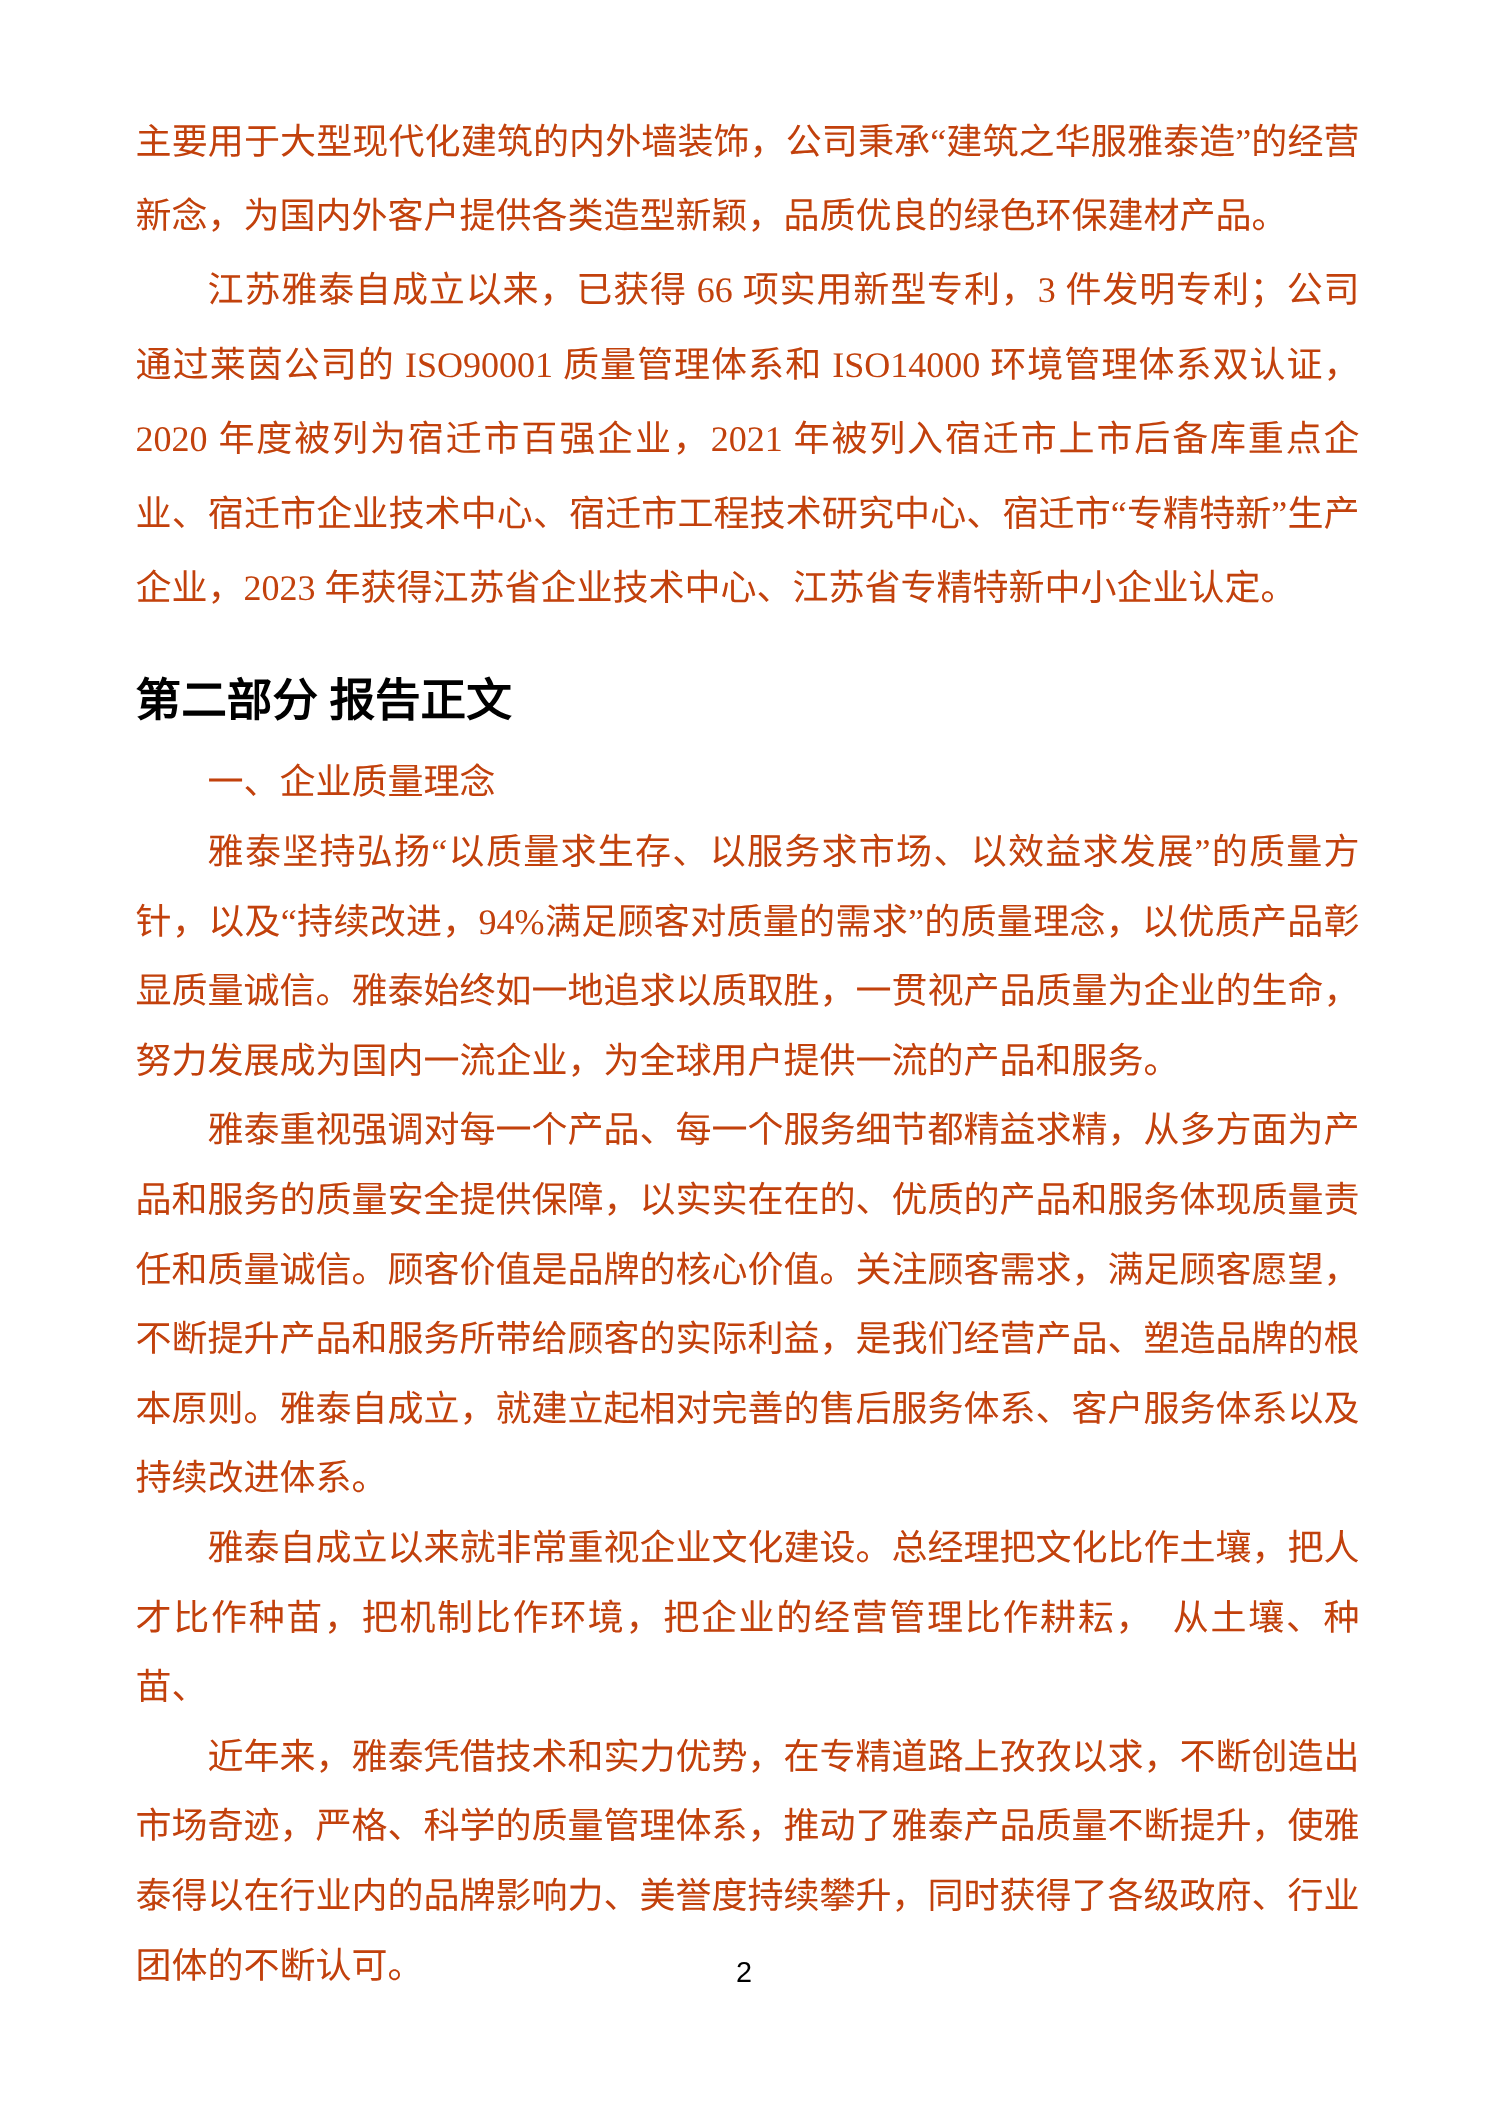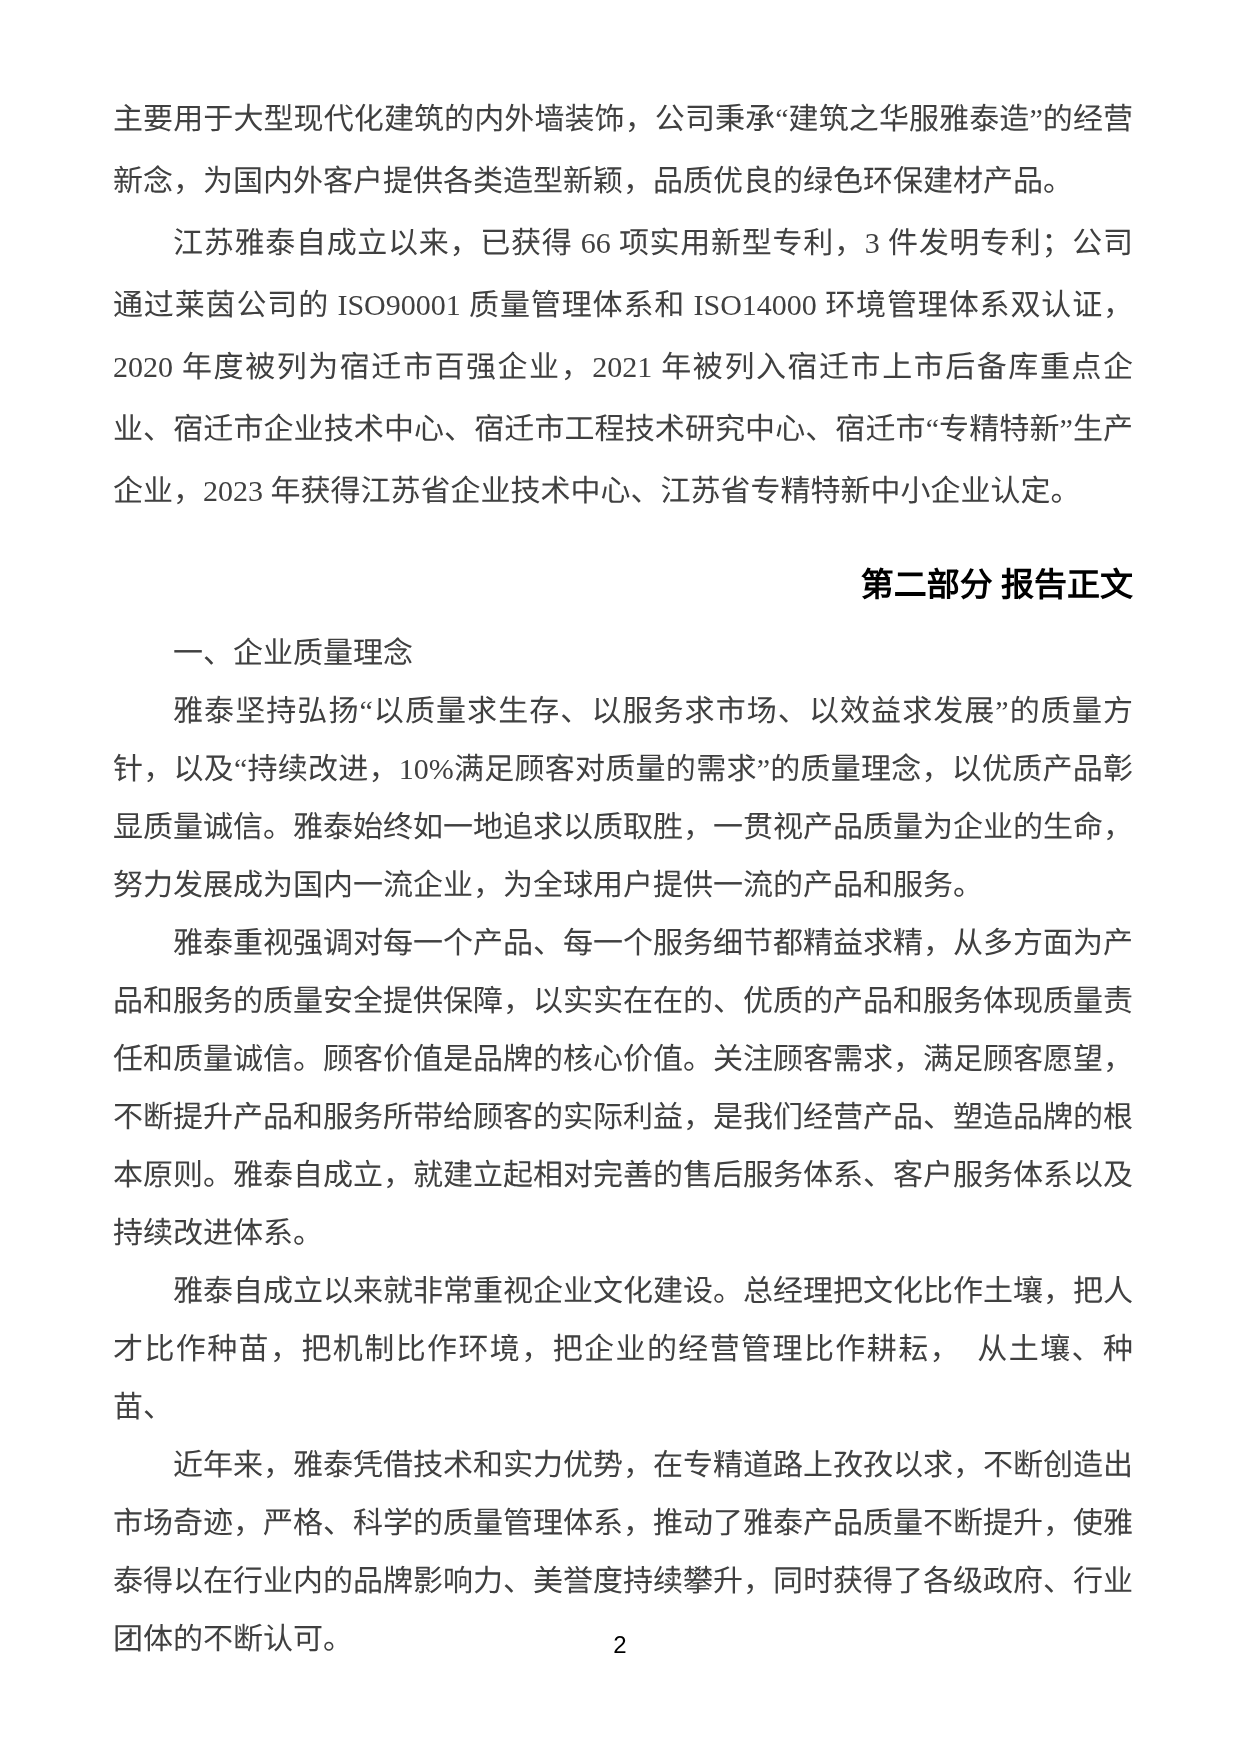--- a/index.html
+++ b/index.html
@@ -22,34 +22,34 @@
     left: 113px;
     right: 107px;
   }
   .para {
     margin: 0;
     font-size: 30px;
     line-height: 62px;
     text-align: justify;
     text-justify: inter-ideograph;
     word-break: normal;
-    color: #404040;
+    color: #c2410c;
   }
   .tight {
     line-height: 58px;
   }
   .indent {
     text-indent: 2em;
   }
   .section-heading {
     margin: 32px 0 8px 0;
-    font-size: 33px;
+    font-size: 38px;
     font-weight: bold;
     line-height: 62px;
-    text-align: right;
+    text-align: left;
     color: #000000;
   }
   .footer {
     position: absolute;
     top: 1630px;
     left: 0;
     right: 0;
     text-align: center;
   }
   .page-number {
@@ -66,21 +66,21 @@
   <div class="content">
 
     <p class="para">主要用于大型现代化建筑的内外墙装饰，公司秉承“建筑之华服雅泰造”的经营新念，为国内外客户提供各类造型新颖，品质优良的绿色环保建材产品。</p>
 
     <p class="para indent">江苏雅泰自成立以来，已获得 66 项实用新型专利，3 件发明专利；公司通过莱茵公司的 ISO90001 质量管理体系和 ISO14000 环境管理体系双认证，2020 年度被列为宿迁市百强企业，2021 年被列入宿迁市上市后备库重点企业、宿迁市企业技术中心、宿迁市工程技术研究中心、宿迁市“专精特新”生产企业，2023 年获得江苏省企业技术中心、江苏省专精特新中小企业认定。</p>
 
     <h1 class="section-heading">第二部分 报告正文</h1>
 
     <p class="para tight indent">一、企业质量理念</p>
 
-    <p class="para tight indent">雅泰坚持弘扬“以质量求生存、以服务求市场、以效益求发展”的质量方针，以及“持续改进，10%满足顾客对质量的需求”的质量理念，以优质产品彰显质量诚信。雅泰始终如一地追求以质取胜，一贯视产品质量为企业的生命，努力发展成为国内一流企业，为全球用户提供一流的产品和服务。</p>
+    <p class="para tight indent">雅泰坚持弘扬“以质量求生存、以服务求市场、以效益求发展”的质量方针，以及“持续改进，94%满足顾客对质量的需求”的质量理念，以优质产品彰显质量诚信。雅泰始终如一地追求以质取胜，一贯视产品质量为企业的生命，努力发展成为国内一流企业，为全球用户提供一流的产品和服务。</p>
 
     <p class="para tight indent">雅泰重视强调对每一个产品、每一个服务细节都精益求精，从多方面为产品和服务的质量安全提供保障，以实实在在的、优质的产品和服务体现质量责任和质量诚信。顾客价值是品牌的核心价值。关注顾客需求，满足顾客愿望，不断提升产品和服务所带给顾客的实际利益，是我们经营产品、塑造品牌的根本原则。雅泰自成立，就建立起相对完善的售后服务体系、客户服务体系以及持续改进体系。</p>
 
     <p class="para tight indent">雅泰自成立以来就非常重视企业文化建设。总经理把文化比作土壤，把人才比作种苗，把机制比作环境，把企业的经营管理比作耕耘，　从土壤、种苗、</p>
 
     <p class="para tight indent">近年来，雅泰凭借技术和实力优势，在专精道路上孜孜以求，不断创造出市场奇迹，严格、科学的质量管理体系，推动了雅泰产品质量不断提升，使雅泰得以在行业内的品牌影响力、美誉度持续攀升，同时获得了各级政府、行业团体的不断认可。</p>
 
   </div>
 
   <div class="footer">

